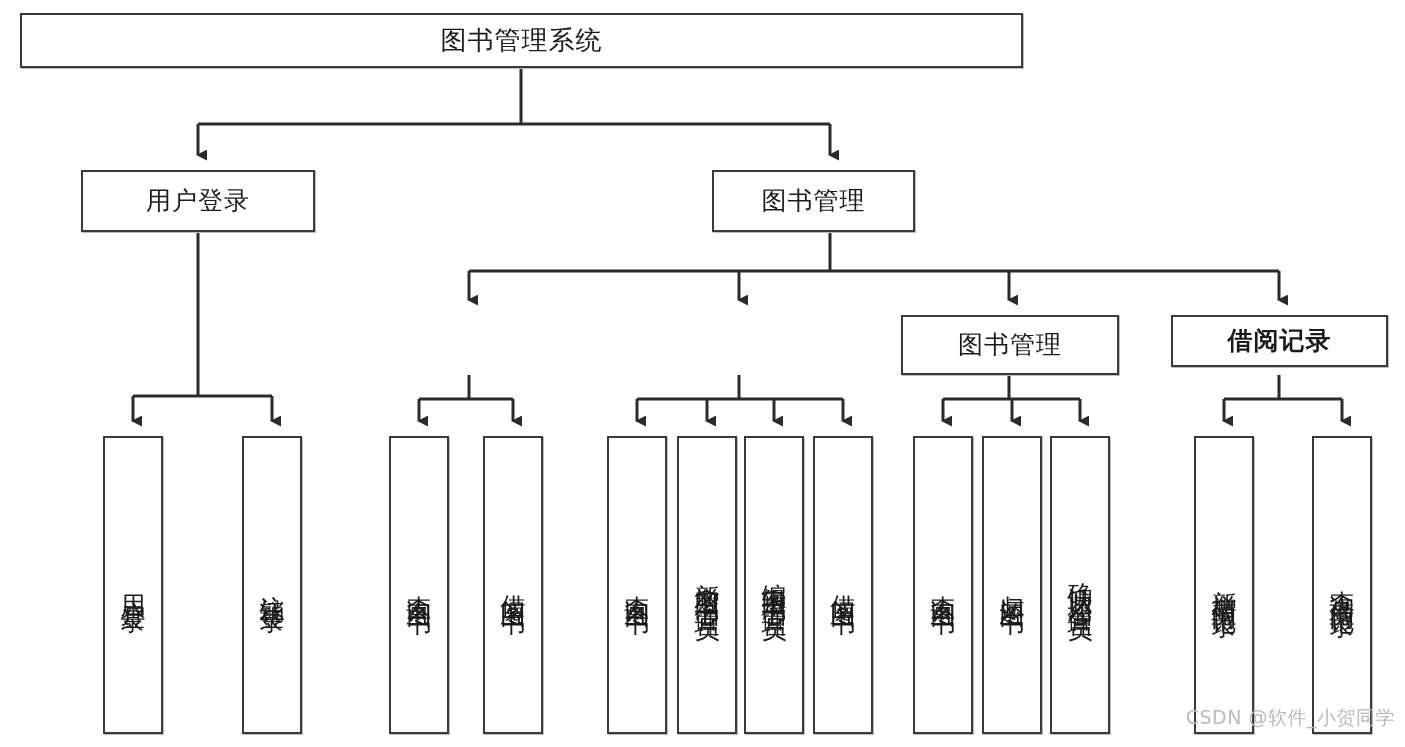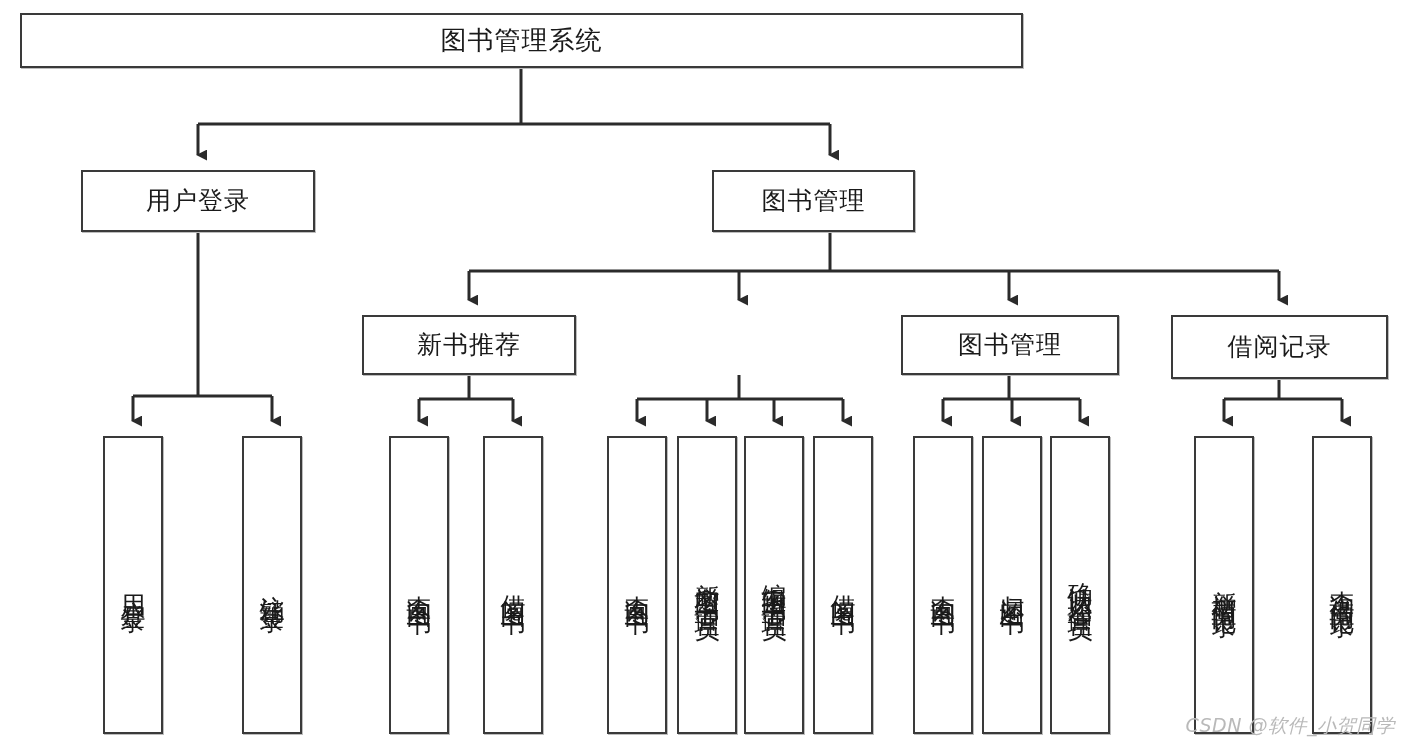--- a/index.html
+++ b/index.html
@@ -55,28 +55,27 @@
     text-orientation:upright;
     font-size:25px;
     letter-spacing:5px;
     line-height:1;
     text-align:center;
   }
   .v-node{align-items:center;}
   .watermark{
     position:absolute;
     right:10px;
-    bottom:8px;
+    bottom:16px;
     font-size:19px;
     color:#b9b9b9;
     letter-spacing:0.5px;
     z-index:3;
     white-space:nowrap;
     font-family:"DejaVu Sans","Liberation Sans",sans-serif;
-    font-style:italic;
   }
 </style>
 </head>
 <body>
 
 <div id="stage">
 
   <svg id="wires" viewBox="0 0 1405 747" xmlns="http://www.w3.org/2000/svg">
     <defs>
       <marker id="arrow" viewBox="0 0 12 12" refX="6" refY="10" markerWidth="11" markerHeight="11" orient="auto-start-reverse" markerUnits="userSpaceOnUse">
@@ -132,30 +131,27 @@
   </div>
 
   <div class="node h-node" style="left:81px;top:170px;width:234px;height:62px;">
     <span class="label">用户登录</span>
   </div>
 
   <div class="node h-node" style="left:712px;top:170px;width:203px;height:62px;">
     <span class="label">图书管理</span>
   </div>
 
-  <div class="node h-node" style="left:362px;top:315px;width:214px;height:60px;">
-    <span class="label">新书推荐</span>
-  </div>
 
 
   <div class="node h-node" style="left:901px;top:315px;width:218px;height:60px;">
     <span class="label">图书管理</span>
   </div>
 
-  <div class="node h-node" style="left:1171px;top:315px;width:217px;height:64px;">
+  <div class="node h-node" style="left:1171px;top:315px;width:217px;height:52px;font-weight:bold;">
     <span class="label">借阅记录</span>
   </div>
 
   <div class="node v-node" style="left:103px;top:436px;width:60px;height:298px;">
     <span class="label">用户登录</span>
   </div>
 
   <div class="node v-node" style="left:242px;top:436px;width:60px;height:298px;">
     <span class="label">注销登录</span>
   </div>

